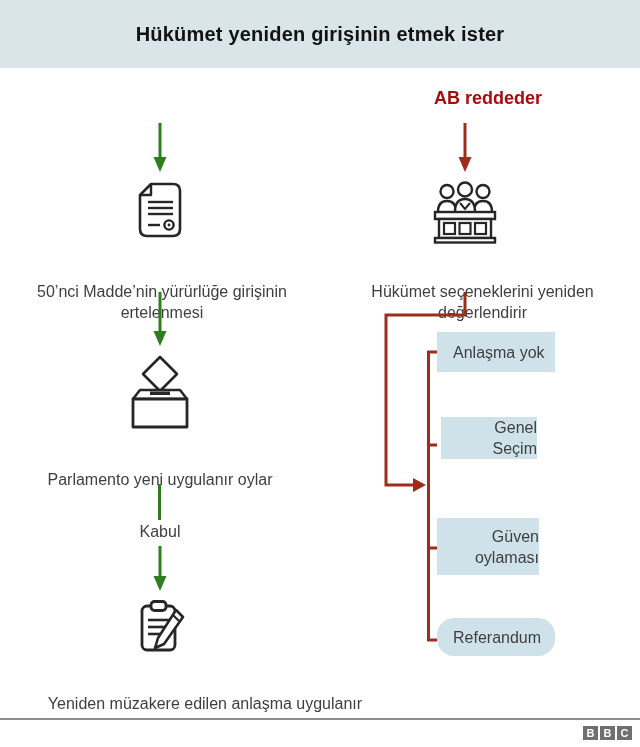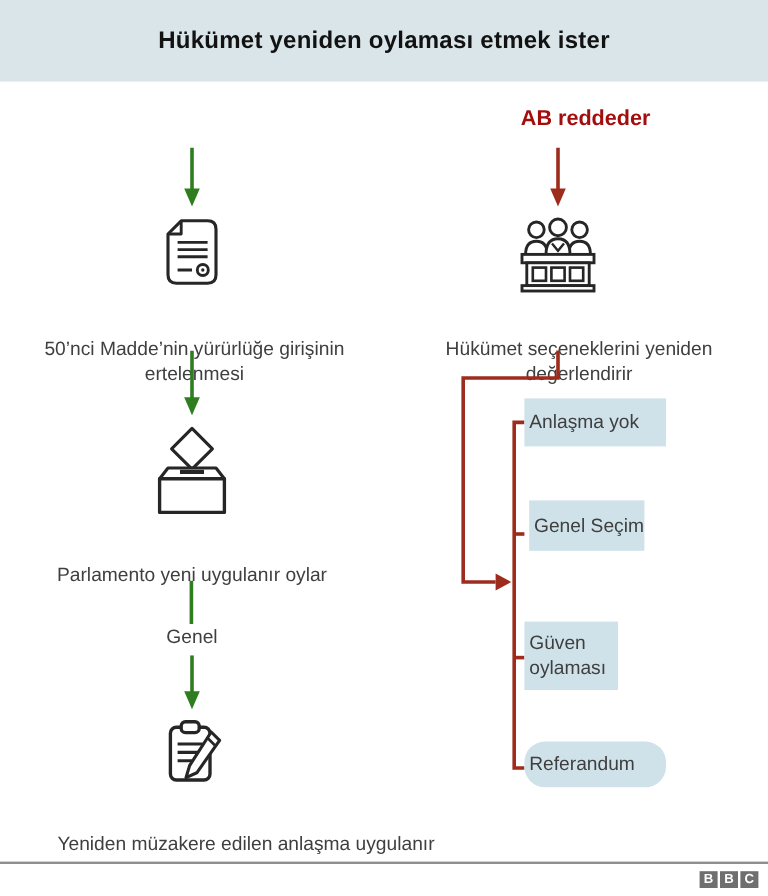--- a/index.html
+++ b/index.html
@@ -23,39 +23,39 @@
   }
   .step-label{font-size:16px;color:var(--text_dark,#3f3f3f);text-align:center;}
   .arrow-down{display:block;}
   .arrow-down.green{color:var(--arrow_green,#2e7d1e);}
   .arrow-down.red{color:var(--arrow_red,#9d2c1c);}
   .connector-line{width:3px;background:var(--arrow_green,#2e7d1e);}
   .icon{color:var(--icon_color,#262626);}
   .option-box{
     background:var(--option_box_bg,#cfe2e9);
     display:flex;align-items:center;
-    padding-left:4px;box-sizing:border-box;
-    font-size:16px;line-height:21px;color:var(--text_dark,#3f3f3f);
+    padding-left:16px;box-sizing:border-box;
+    font-size:16px;line-height:21px;color:var(--text_dark,#3f3f3f);text-align:right;
   }
   .bracket-svg{left:0;top:0;width:640px;height:747px;pointer-events:none;}
   .footer-line{left:0;top:718px;width:640px;height:2px;background:var(--footer_line,#8e8e8e);}
   .bbc-logo{right:8px;top:726px;display:flex;gap:2px;}
   .bbc-square{
     width:15px;height:14px;background:var(--bbc_grey,#6f6f6f);color:#fff;
     display:flex;align-items:center;justify-content:center;
     font-size:11px;font-weight:bold;font-family:"Liberation Sans",sans-serif;
   }
 </style>
 </head>
 <body>
 
 <div class="canvas">
 
   <div class="abs header-bar">
-    <div class="header-title">Hükümet yeniden oylaması etmek ister</div>
+    <div class="header-title">Hükümet yeniden girişinin etmek ister</div>
   </div>
 
   <div class="abs col-heading red" style="left:328px;top:88px;width:320px;">AB reddeder</div>
 
   <svg class="abs arrow-down green" style="left:153px;top:123px;" width="14" height="50" viewBox="0 0 14 50">
     <line x1="7" y1="0" x2="7" y2="36" stroke="currentColor" stroke-width="3"></line>
     <polygon points="0.5,34 13.5,34 7,49" fill="currentColor"></polygon>
   </svg>
 
   <svg class="abs icon" style="left:134px;top:180px;" width="52" height="60" viewBox="0 0 52 60">
@@ -80,21 +80,21 @@
     <polygon points="36,5 53,22 36,39 19,22" fill="#ffffff" stroke="currentColor" stroke-width="2.6" stroke-linejoin="round"></polygon>
     <polygon points="16,38 56,38 63,47 9,47" fill="#ffffff" stroke="currentColor" stroke-width="2.6" stroke-linejoin="round"></polygon>
     <rect x="26" y="39.5" width="20" height="3.5" fill="currentColor"></rect>
     <rect x="9" y="47" width="54" height="28" fill="#ffffff" stroke="currentColor" stroke-width="2.8" stroke-linejoin="round"></rect>
   </svg>
 
   <div class="abs caption" style="left:0px;top:436px;width:320px;">Parlamento yeni uygulanır oylar</div>
 
   <div class="abs connector-line" style="left:158px;top:484px;height:36px;"></div>
 
-  <div class="abs step-label" style="left:60px;top:523px;width:200px;">Genel</div>
+  <div class="abs step-label" style="left:60px;top:523px;width:200px;">Kabul</div>
 
   <svg class="abs arrow-down green" style="left:153px;top:546px;" width="14" height="46" viewBox="0 0 14 46">
     <line x1="7" y1="0" x2="7" y2="32" stroke="currentColor" stroke-width="3"></line>
     <polygon points="0.5,30 13.5,30 7,45" fill="currentColor"></polygon>
   </svg>
 
   <svg class="abs icon" style="left:134px;top:598px;" width="56" height="56" viewBox="0 0 56 56">
     <rect x="8" y="8" width="33" height="44" rx="5" fill="#ffffff" stroke="currentColor" stroke-width="2.8"></rect>
     <rect x="17" y="3.5" width="15" height="9" rx="3.5" fill="#ffffff" stroke="currentColor" stroke-width="2.8"></rect>
     <line x1="14" y1="22" x2="35" y2="22" stroke="currentColor" stroke-width="2.6"></line>
@@ -132,21 +132,21 @@
   <svg class="abs bracket-svg" viewBox="0 0 640 747">
     <path d="M465,292 V315 H386 V485 H413" fill="none" stroke="var(--arrow_red,#9d2c1c)" stroke-width="3"></path>
     <polygon points="413,478 413,492 426,485" fill="var(--arrow_red,#9d2c1c)"></polygon>
     <path d="M437,352 H428.5 V640 H437" fill="none" stroke="var(--arrow_red,#9d2c1c)" stroke-width="3"></path>
     <line x1="428.5" y1="445" x2="437" y2="445" stroke="var(--arrow_red,#9d2c1c)" stroke-width="3"></line>
     <line x1="428.5" y1="548" x2="437" y2="548" stroke="var(--arrow_red,#9d2c1c)" stroke-width="3"></line>
   </svg>
 
   <div class="abs option-box" style="left:437px;top:332px;width:118px;height:40px;">Anlaşma yok</div>
   <div class="abs option-box" style="left:441px;top:417px;width:96px;height:42px;">Genel Seçim</div>
-  <div class="abs option-box" style="left:437px;top:518px;width:78px;height:57px;">Güven oylaması</div>
+  <div class="abs option-box" style="left:437px;top:518px;width:102px;height:57px;">Güven oylaması</div>
   <div class="abs option-box" style="left:437px;top:618px;width:118px;height:38px;border-radius:17px;">Referandum</div>
 
   <div class="abs footer-line"></div>
   <div class="abs bbc-logo">
     <div class="bbc-square">B</div>
     <div class="bbc-square">B</div>
     <div class="bbc-square">C</div>
   </div>
 
 </div>

